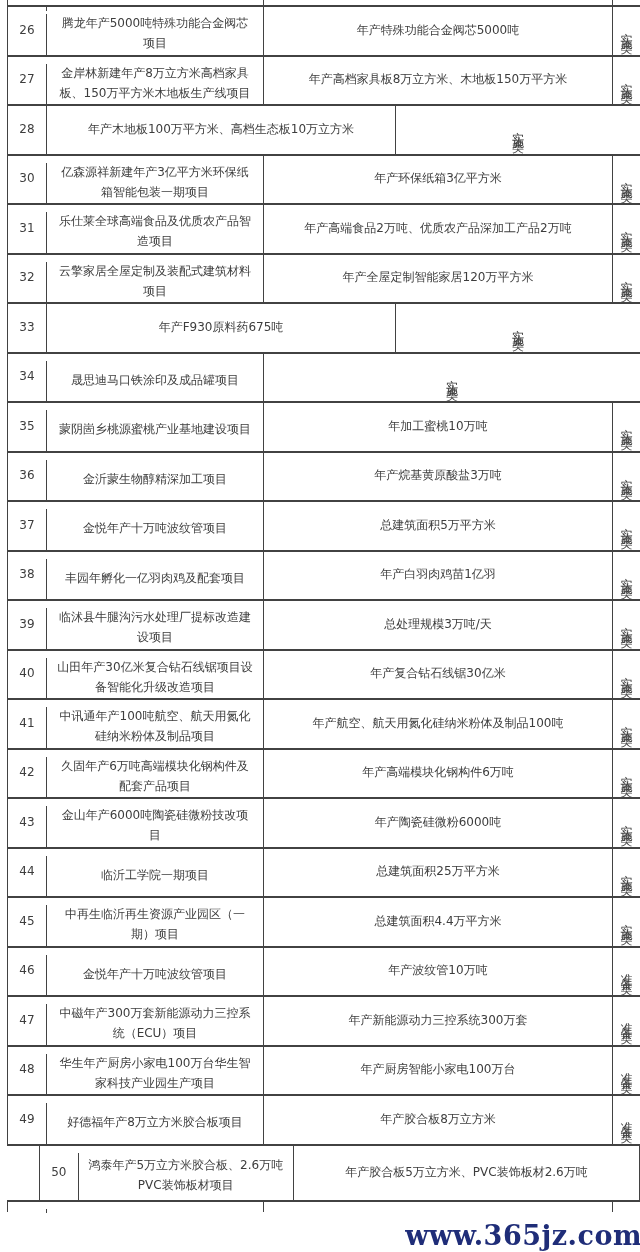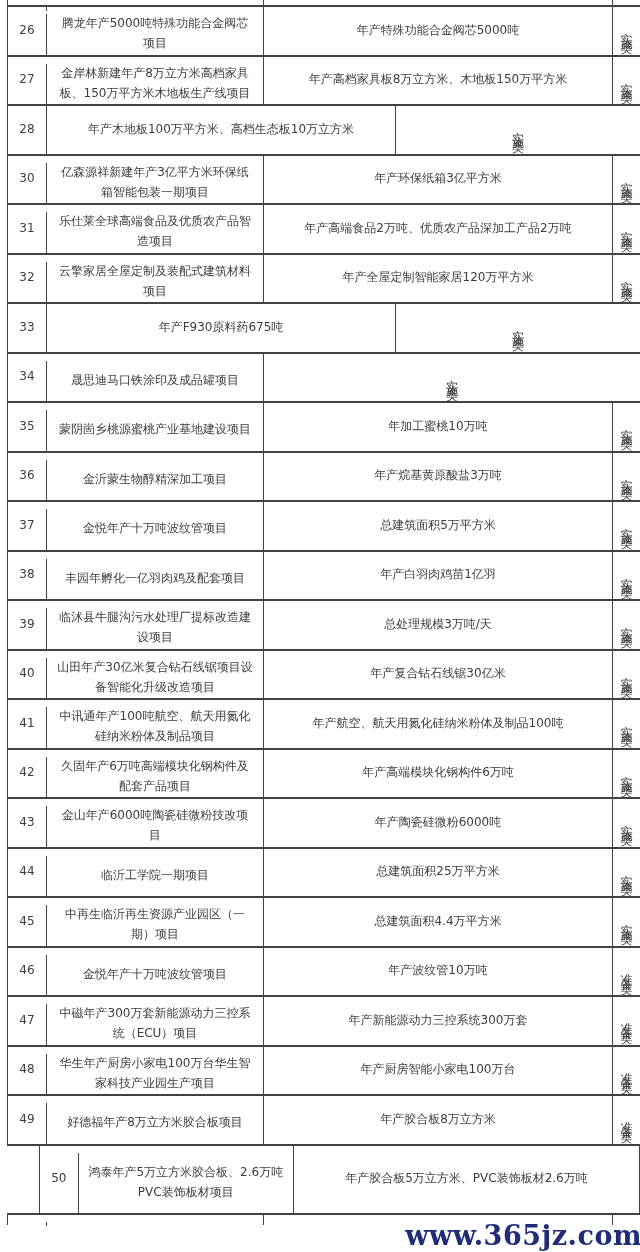--- a/index.html
+++ b/index.html
@@ -14,21 +14,21 @@
     font-family:"DejaVu Sans","Liberation Sans",sans-serif;
   }
   .table{
     position:absolute;left:7px;top:0;width:633px;
   }
   .row{
     display:flex;align-items:stretch;
     border-top:2px solid var(--border);
     height:49.5px;box-sizing:border-box;justify-content:flex-end;
   }
-  .row.last{height:69px;padding-left:32px;}
+  .row.last{height:56px;padding-left:32px;}
   #pre-row{border-top:none;height:5px;}
   #post-row{height:12px;}
   .cell{
     box-sizing:border-box;
     border-left:1px solid var(--border);
     display:flex;align-items:center;justify-content:center;
     text-align:center;color:var(--text);
     font-size:12px;line-height:1.65;
     overflow:hidden;
   }

